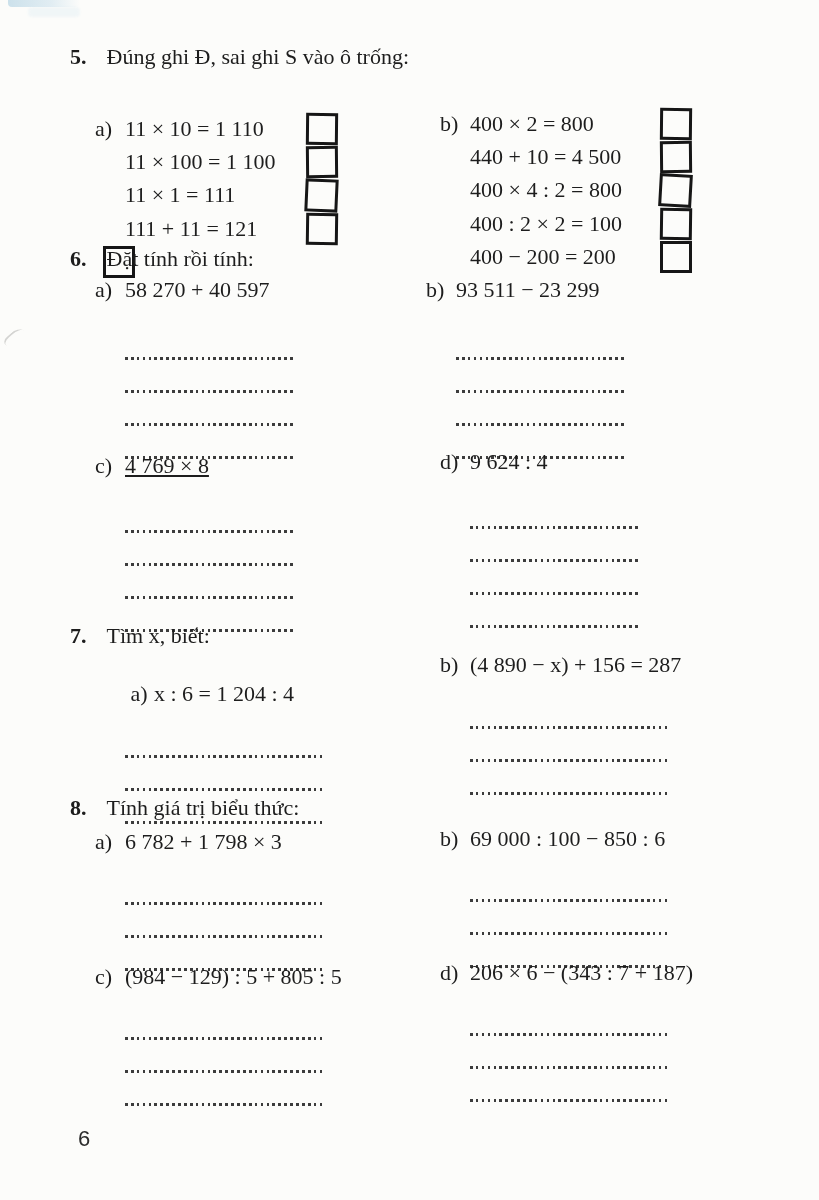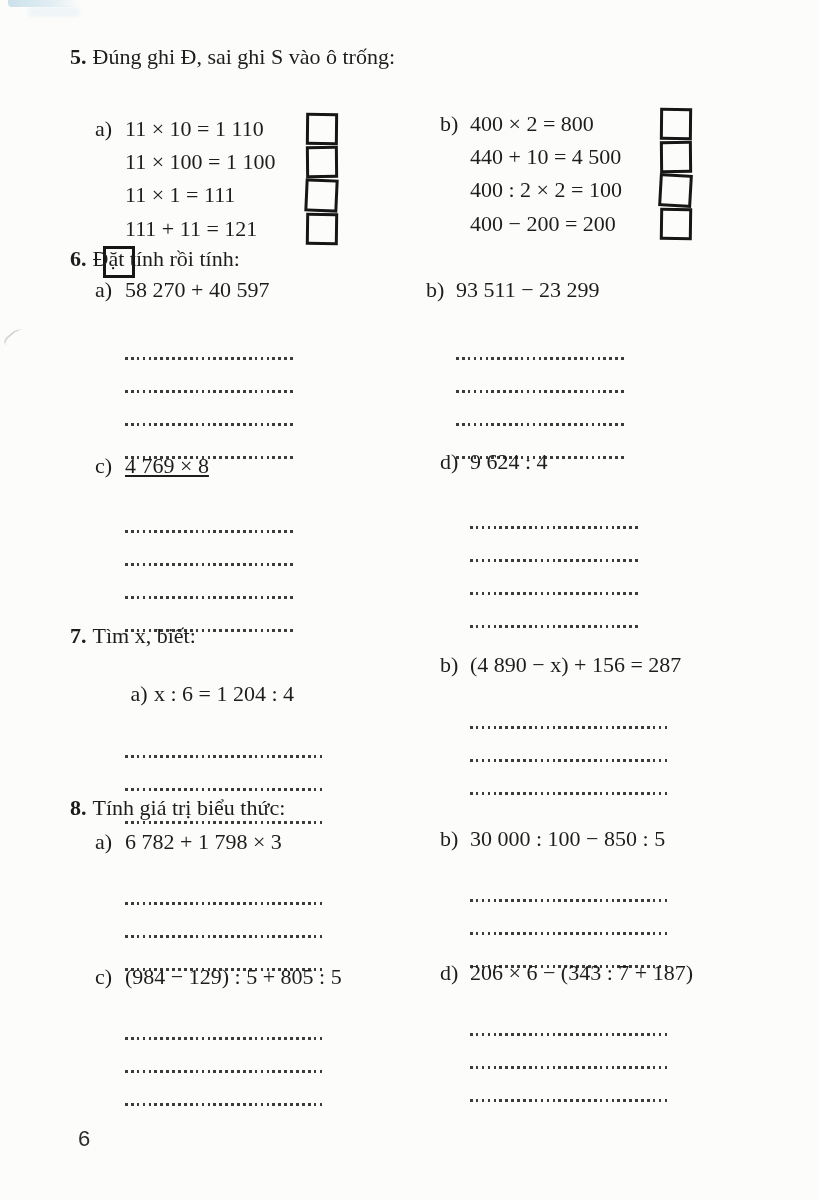--- a/index.html
+++ b/index.html
@@ -23,21 +23,21 @@
   }
   .pencil-mark {
     position:absolute; left:8px; top:328px; width:16px; height:22px;
     border-left:2px solid #b5b5b2; transform:rotate(28deg) skewX(-20deg);
     opacity:.55; border-radius:40%;
   }
 
   
   .ex-header { position:absolute; font-size:22px; white-space:nowrap; }
   .ex-num { font-weight:bold; }
-  .ex-title { margin-left:6px; }
+  .ex-title { margin-left:20px; }
 
   
   .tf-col { position:absolute;margin-top:36px; }
   .tf-row {
     display:flex; justify-content:space-between; align-items:center;
     height:33.4px; font-size:22px; white-space:nowrap;
   }
   .plabel { display:inline-block; width:30px; }
   .indent { padding-left:30px; }
   .checkbox {
@@ -109,20 +109,24 @@
   <div class="tf-col tf-col-b" style="top:71px; left:440px; width:252px;">
     <div class="tf-row">
       <span class="eq"><span class="plabel">b)</span><span>400 × 2 = 800</span></span>
       <span class="checkbox"></span>
     </div>
     <div class="tf-row">
       <span class="eq indent">440 + 10 = 4 500</span>
       <span class="checkbox"></span>
     </div>
     <div class="tf-row">
+      <span class="eq indent">400 × 4 : 2 = 800</span>
+      <span class="checkbox"></span>
+    </div>
+    <div class="tf-row">
       <span class="eq indent">400 : 2 × 2 = 100</span>
       <span class="checkbox"></span>
     </div>
     <div class="tf-row">
       <span class="eq indent">400 − 200 = 200</span>
       <span class="checkbox"></span>
     </div>
   </div>
 
   <div class="ex-header" style="top:246px; left:70px;">
@@ -184,21 +188,21 @@
   </div>
 
   <div class="problem w8" style="top:829px; left:95px;">
     <div class="expr"><span class="plabel">a)</span><span>6 782 + 1 798 × 3</span></div>
     <div class="ans" style="margin-top:16px;"></div>
     <div class="ans"></div>
     <div class="ans"></div>
   </div>
 
   <div class="problem w8" style="top:826px; left:440px;">
-    <div class="expr"><span class="plabel">b)</span><span>30 000 : 100 − 850 : 5</span></div>
+    <div class="expr"><span class="plabel">b)</span><span>69 000 : 100 − 850 : 6</span></div>
     <div class="ans" style="margin-top:16px;"></div>
     <div class="ans"></div>
     <div class="ans"></div>
   </div>
 
   <div class="problem w8" style="top:964px; left:95px;">
     <div class="expr"><span class="plabel">c)</span><span>(984 − 129) : 5 + 805 : 5</span></div>
     <div class="ans" style="margin-top:16px;"></div>
     <div class="ans"></div>
     <div class="ans"></div>

